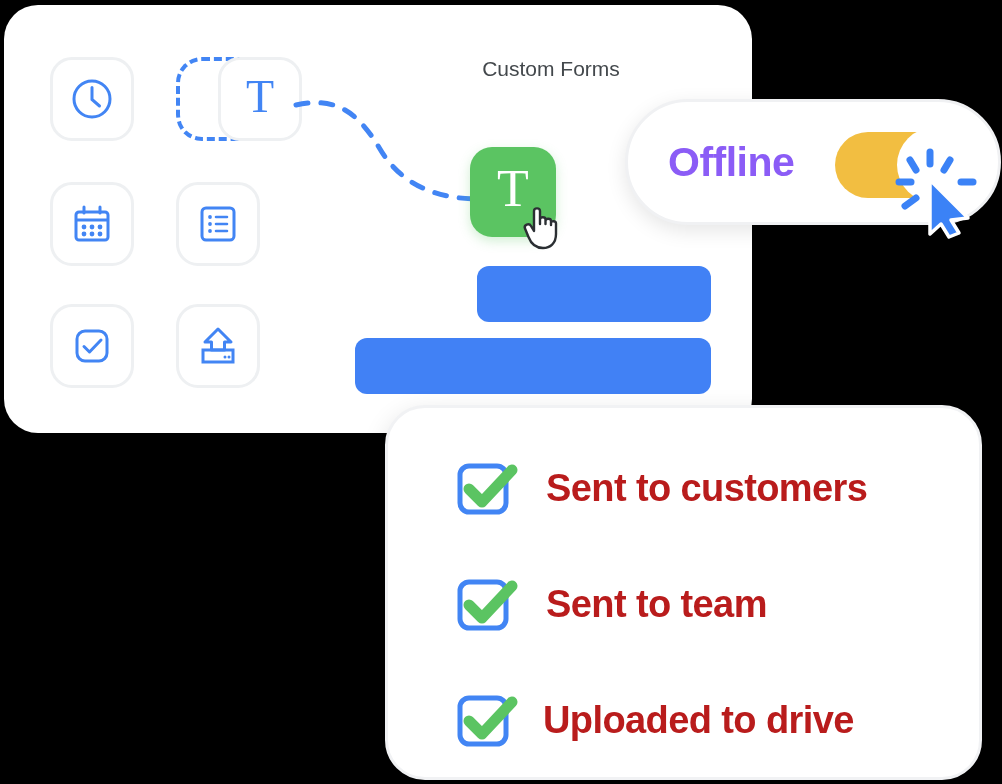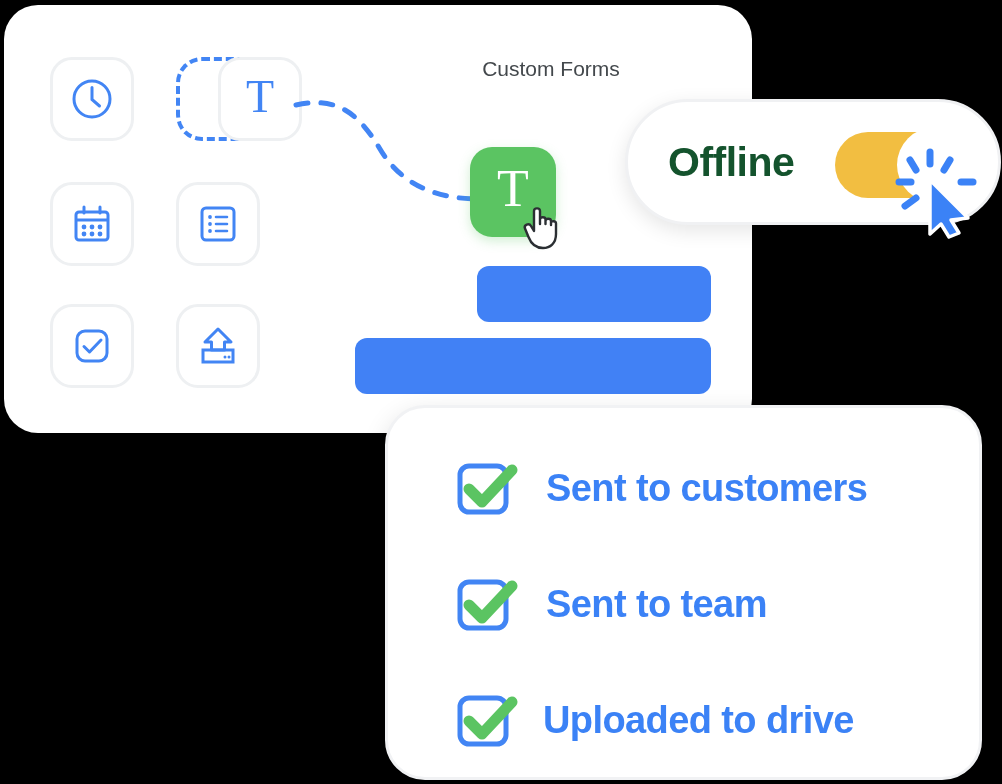--- a/index.html
+++ b/index.html
@@ -62,21 +62,21 @@
   
   .offline-pill{
     position:absolute;left:625px;top:99px;width:376px;height:126px;
     background:#fff;border-radius:63px;
     border:3px solid #f0f1f3;box-sizing:border-box;
     box-shadow:0 6px 20px rgba(0,0,0,.10);
     display:flex;align-items:center;
   }
   .offline-label{
     position:absolute;left:40px;top:50%;transform:translateY(-50%);
-    font-size:41px;font-weight:bold;color:#14532d;letter-spacing:-.5px;
+    font-size:41px;font-weight:bold;color:#8b5cf6;letter-spacing:-.5px;
     font-family:"Liberation Sans","DejaVu Sans",sans-serif;
   }
   .toggle{
     position:absolute;left:207px;top:30px;width:134px;height:66px;
     background:#F2BE41;border-radius:33px;
   }
   .toggle-knob{
     position:absolute;right:-4px;top:-5px;width:76px;height:76px;
     background:#fff;border-radius:50%;
   }
@@ -90,21 +90,21 @@
     box-shadow:0 8px 26px rgba(0,0,0,.12);
   }
   .list-row{
     position:absolute;left:66px;display:flex;align-items:center;gap:28px;
   }
   .list-row:nth-of-type(1){top:48px;}
   .list-row:nth-of-type(2){top:164px;text-align:center;}
   .list-row:nth-of-type(3){top:280px;gap:25px;}
   .check-icon{position:relative;width:64px;height:64px;flex:0 0 64px;}
   .list-label{
-    font-size:38px;font-weight:bold;color:#3b82f6;letter-spacing:-.6px;
+    font-size:38px;font-weight:bold;color:#b91c1c;letter-spacing:-.6px;
     white-space:nowrap;
     font-family:"Liberation Sans","DejaVu Sans",sans-serif;
   }
 </style>
 </head>
 <body>
 
 <div id="stage">
 
   <div class="main-card">

